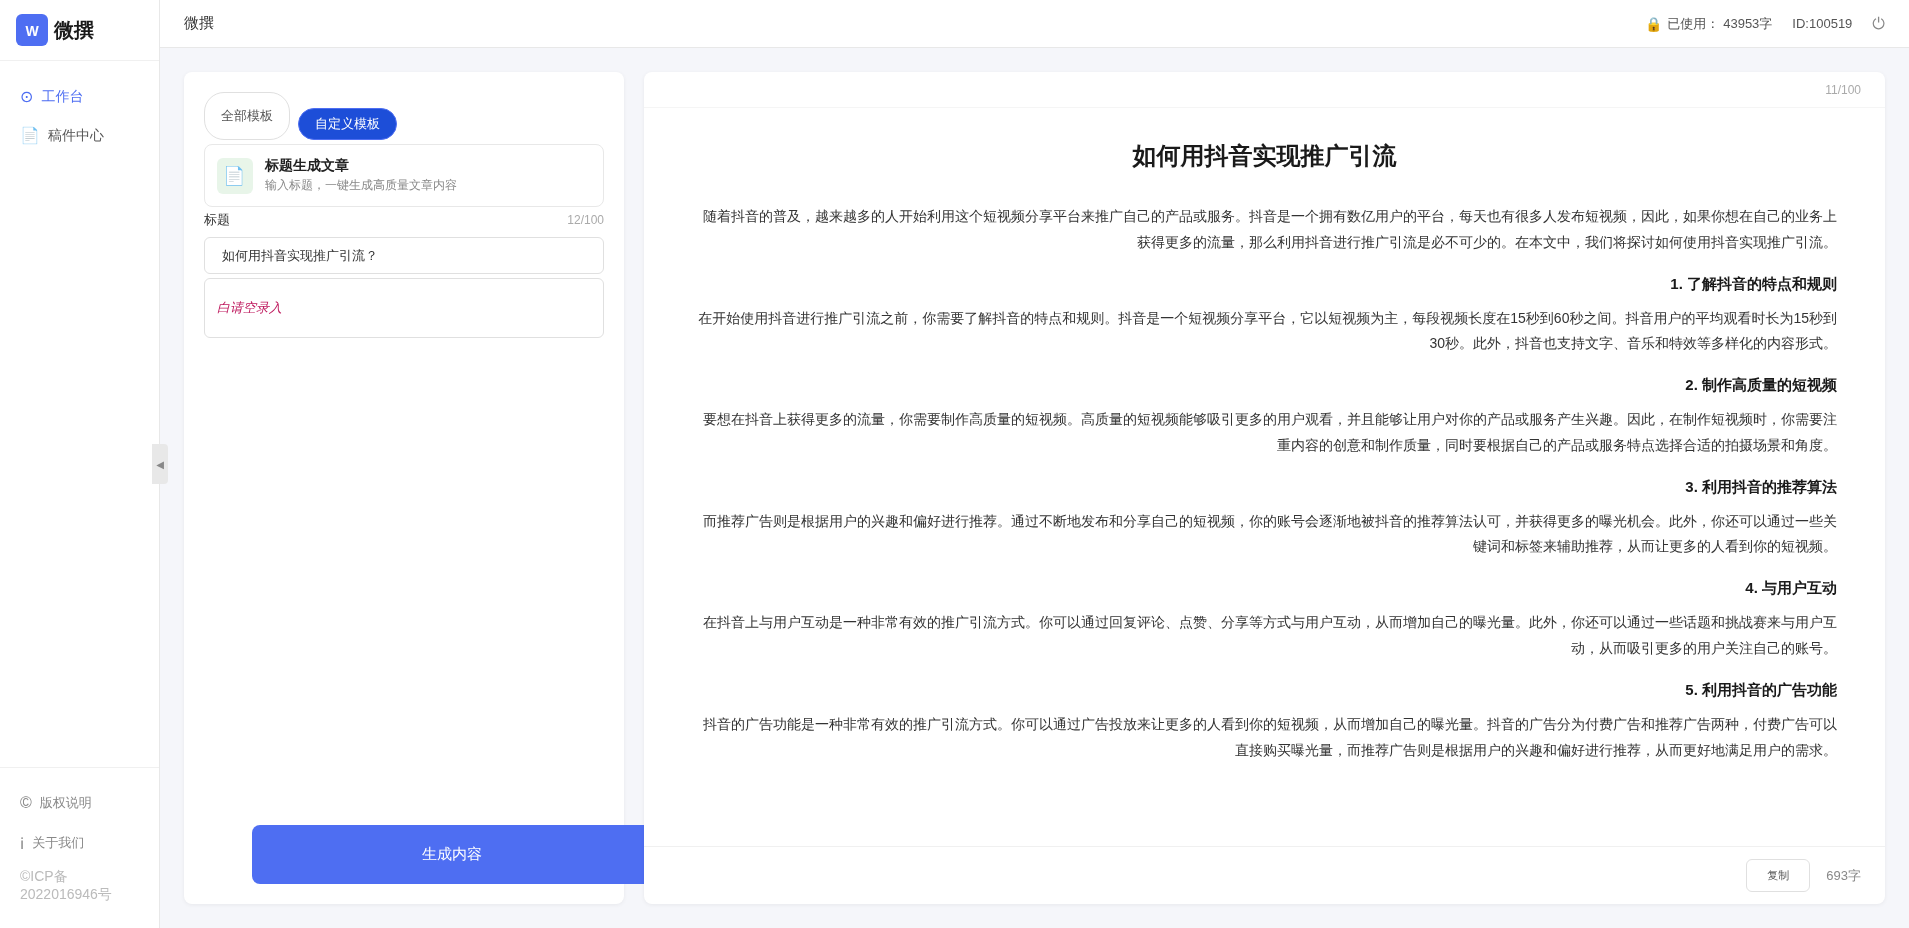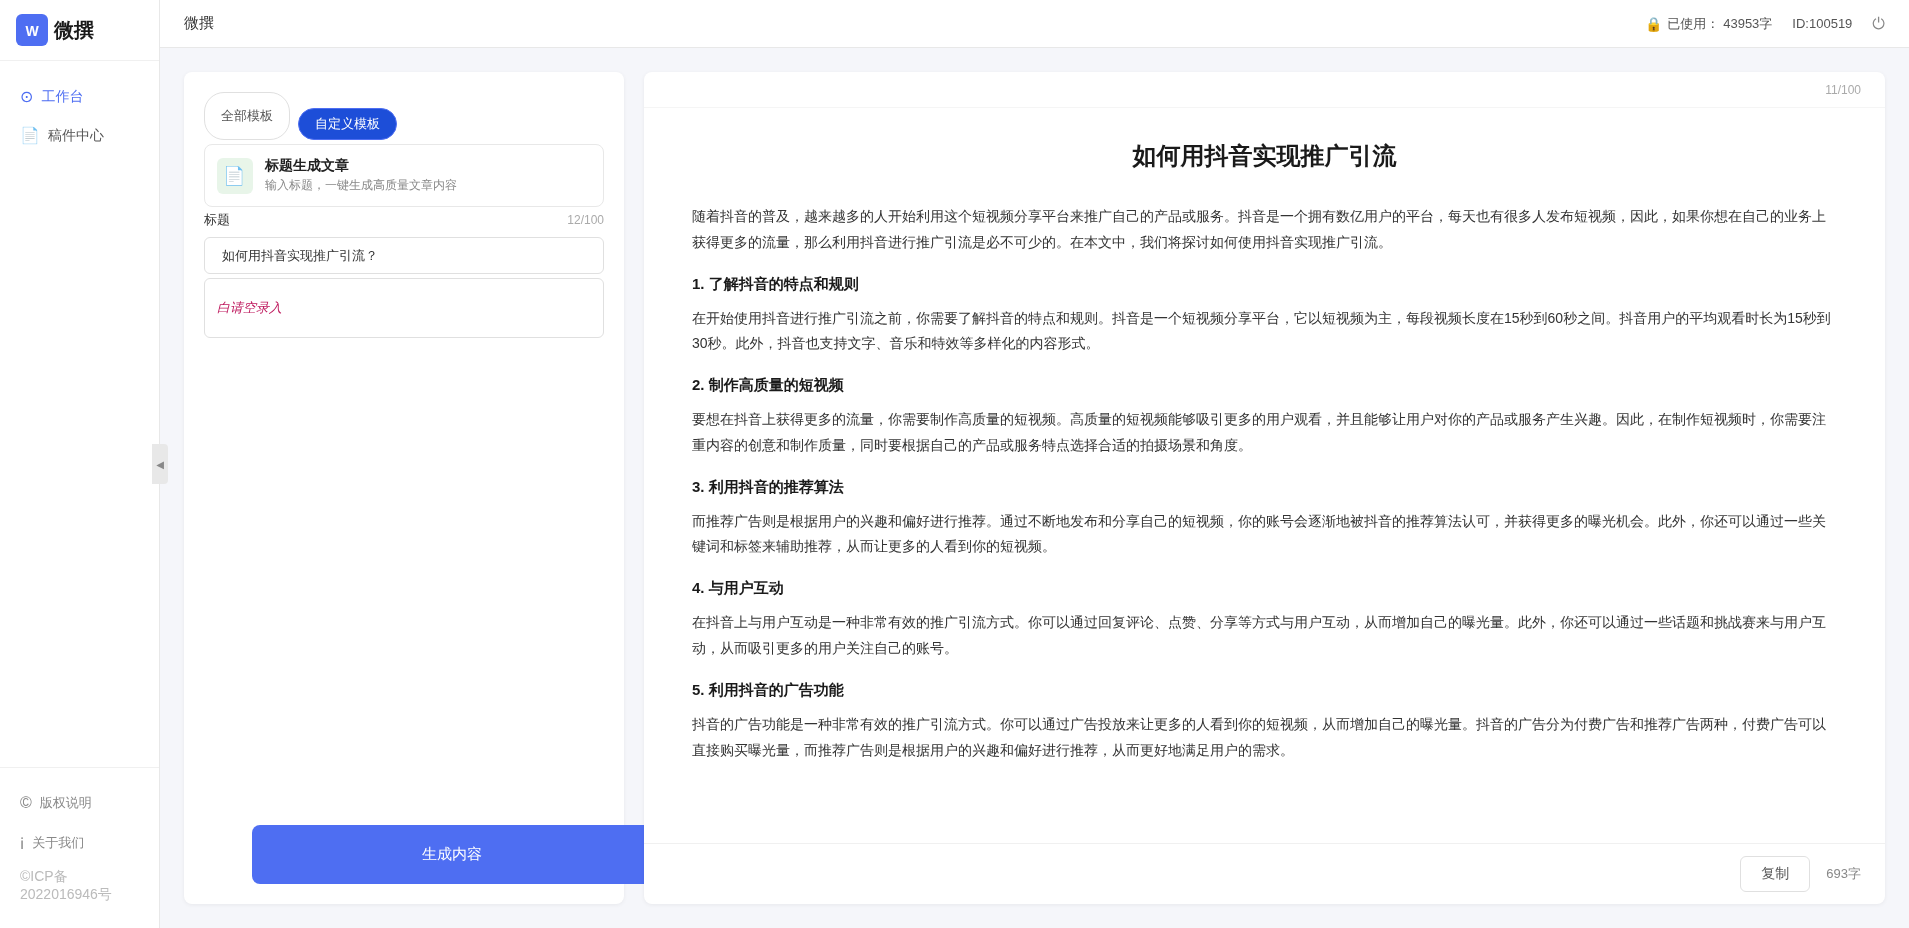--- a/index.html
+++ b/index.html
@@ -265,20 +265,21 @@
       font-size: 24px;
       font-weight: 700;
       color: #1a1a1a;
       text-align: center;
       margin-bottom: 32px;
     }
     .article-body {
       font-size: 14px;
       line-height: 1.85;
       color: #333;
+      text-align: right;
     }
     .article-body p { margin-bottom: 14px; }
     .article-body .section-title {
       font-size: 15px;
       font-weight: 600;
       color: #1a1a1a;
       margin-bottom: 8px;
       margin-top: 4px;
     }
 
@@ -288,21 +289,21 @@
       justify-content: flex-end;
       align-items: center;
       gap: 16px;
       border-top: 1px solid #f0f0f0;
     }
     .copy-btn {
       padding: 8px 20px;
       border: 1px solid #e0e0e0;
       border-radius: 6px;
       background: #fff;
-      font-size: 14px;
+      font-size: 11px;
       color: #555;
       cursor: pointer;
     }
     .word-count {
       font-size: 13px;
       color: #888;
     }
   </style>
 </head>
 <body>

